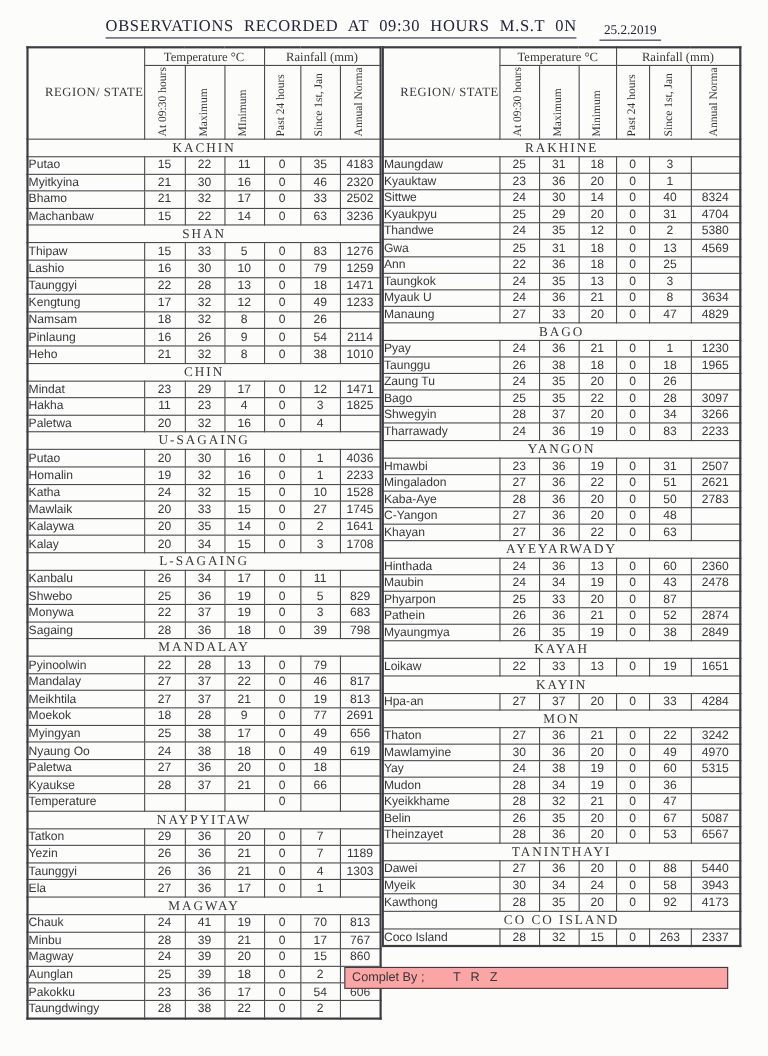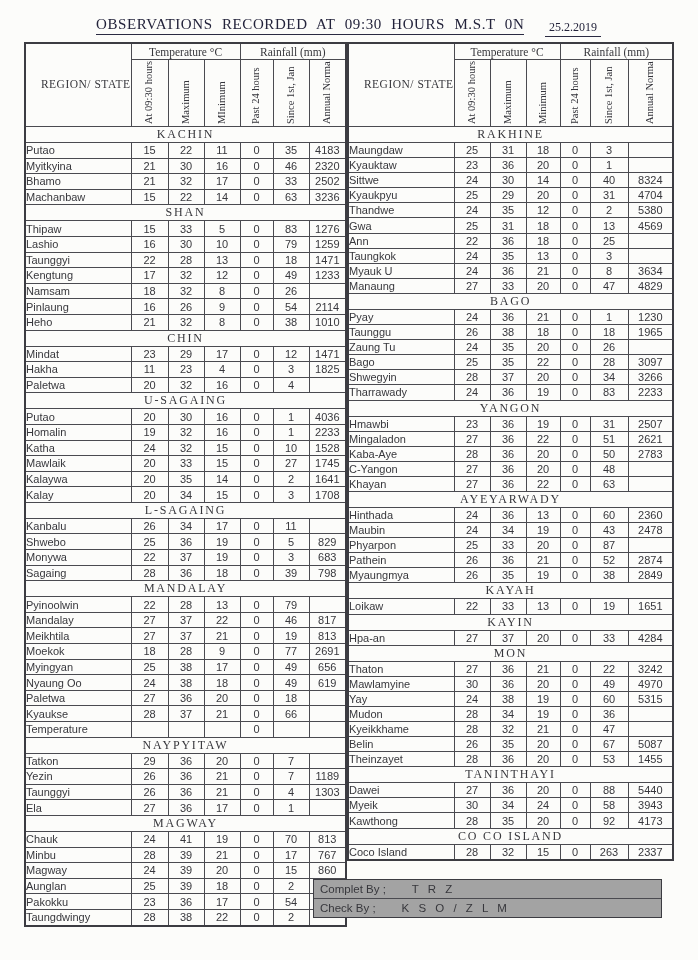--- a/index.html
+++ b/index.html
@@ -75,21 +75,21 @@
     font-size:11px; text-align:left; padding-left:5px;
   }
   td.value-cell { font-size:11px; text-align:center; }
   .t-left  tbody td { height:14.6px; }
   .t-right tbody td { height:14.1px; }
 
   
   .footer-box {
     position:absolute; left:313px; top:879px;
     width:347px; border:1.5px solid #3c3c42;
-    background:#a3a3a3;
+    background:#fca5a5;
   }
   .footer-row {
     height:18px; line-height:18px;
     font-size:11.5px; color:#37373c;
     padding-left:6px;
   }
   .footer-row.second { border-top:1px solid #4a4a50; }
   .sig { margin-left:26px; letter-spacing:3px; }
 </style>
 </head>
@@ -919,21 +919,21 @@
           <td class="value-cell">67</td>
           <td class="value-cell">5087</td>
         </tr>
         <tr>
           <td class="region-cell">Theinzayet</td>
           <td class="value-cell">28</td>
           <td class="value-cell">36</td>
           <td class="value-cell">20</td>
           <td class="value-cell">0</td>
           <td class="value-cell">53</td>
-          <td class="value-cell">1455</td>
+          <td class="value-cell">6567</td>
         </tr>
         <tr>
           <td colspan="7" class="section-cell">TANINTHAYI</td>
         </tr>
         <tr>
           <td class="region-cell">Dawei</td>
           <td class="value-cell">27</td>
           <td class="value-cell">36</td>
           <td class="value-cell">20</td>
           <td class="value-cell">0</td>
@@ -970,18 +970,15 @@
           <td class="value-cell">263</td>
           <td class="value-cell">2337</td>
         </tr>
       </tbody>
   </table>
 
   <div class="footer-box">
     <div class="footer-row">
       <span>Complet By ;</span><span class="sig">T R Z</span>
     </div>
-    <div class="footer-row second">
-      <span>Check By ;</span><span class="sig">K S O / Z L M</span>
-    </div>
   </div>
 
 </div>
 
 </body></html>

